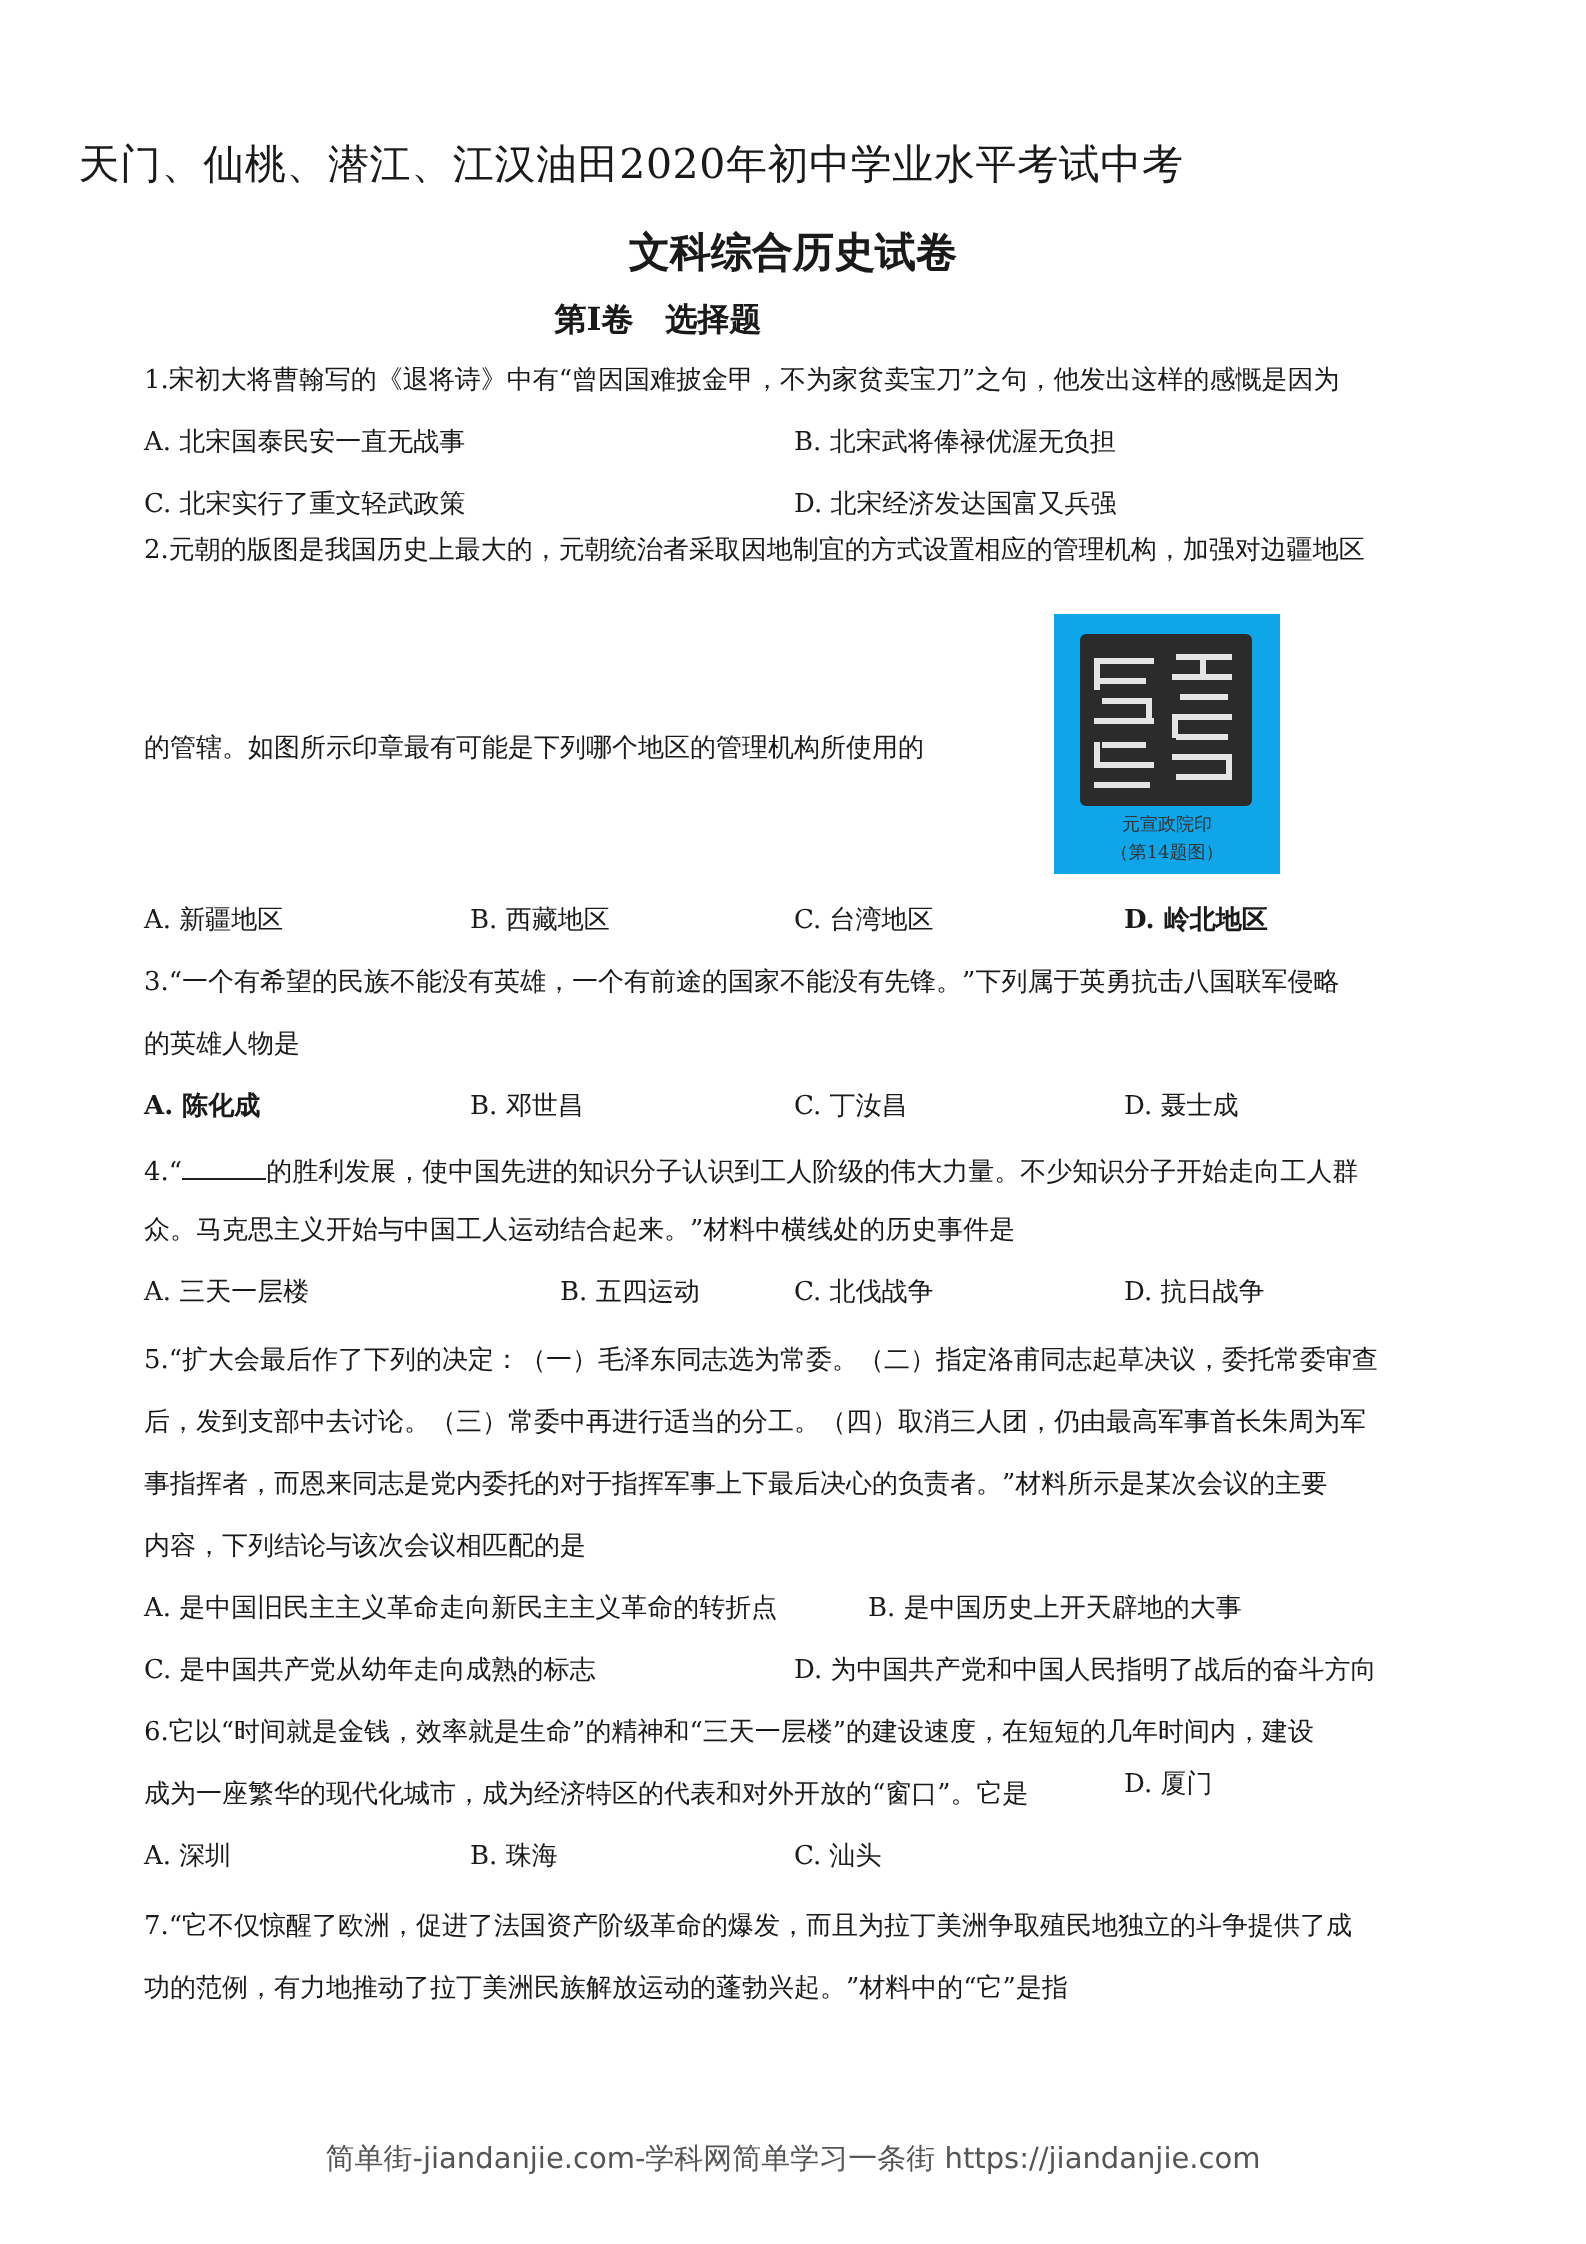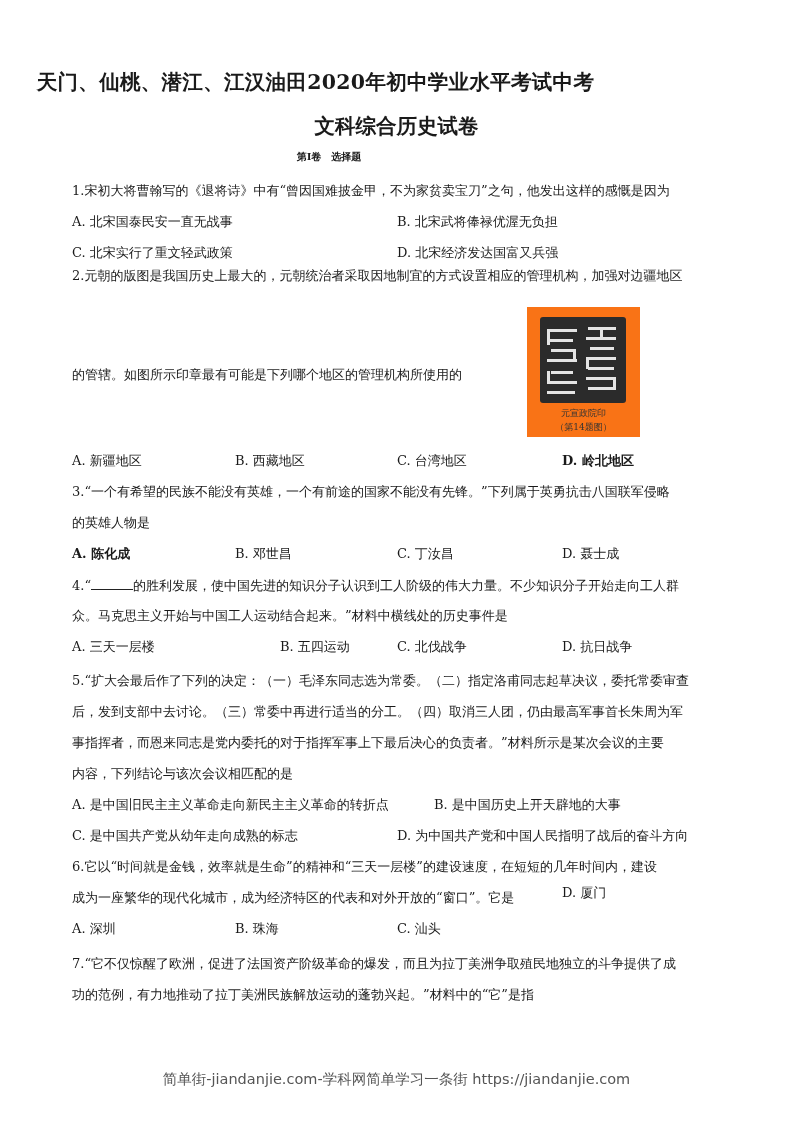--- a/index.html
+++ b/index.html
@@ -1,27 +1,27 @@
 <!DOCTYPE html>
 <html><head>
   <meta charset="utf-8">
   <style>
     html, body { margin: 0; padding: 0; background: #ffffff; }
     body { width: 793px; height: 1122px; position: relative; overflow: hidden;
            font-family: "DejaVu Serif", "Liberation Serif", serif; color: #1a1a1a; }
     .title1 { position: absolute; left: 0; width: 631px; top: 68px; text-align: center;
-              font-size: 20.5px; font-weight: bold; letter-spacing: 0.3px; }
+              font-size: 20.5px; font-weight: normal; letter-spacing: 0.3px; }
     .title2 { position: absolute; left: 0; width: 793px; top: 112px; text-align: center;
               font-size: 20.5px; font-weight: bold; }
     .section { position: absolute; left: 0; width: 658px; top: 150px; text-align: center;
-               font-size: 10px; font-weight: bold; }
+               font-size: 16px; font-weight: bold; }
     .line { position: absolute; left: 72px; font-size: 13px; white-space: nowrap; line-height: 16px; }
     .opt { position: absolute; font-size: 13px; white-space: nowrap; line-height: 16px; }
     .seal-box { position: absolute; left: 527px; top: 307px; width: 113px; height: 130px;
-                background: #f97316; }
+                background: #0ea5e9; }
     .seal { position: absolute; left: 13px; top: 10px; width: 86px; height: 86px;
             background: #2b2b2b; border-radius: 3px; }
     .seal .col { position: absolute; top: 8px; width: 32px; height: 70px; }
     .seal .bar { position: absolute; height: 3px; background: #e4e4e4; }
     .seal .vbar { position: absolute; width: 3px; background: #e4e4e4; }
     .seal-caption { position: absolute; left: 0; width: 113px; text-align: center; font-size: 9px;
                     color: #333; line-height: 12px; }
     .footer { position: absolute; left: 0; width: 793px; top: 1070px; text-align: center;
               font-family: "DejaVu Sans", "Liberation Sans", sans-serif; font-size: 14.5px; color: #555; }
     .blank { display: inline-block; width: 42px; border-bottom: 1px solid #222; height: 12px; vertical-align: baseline; }

